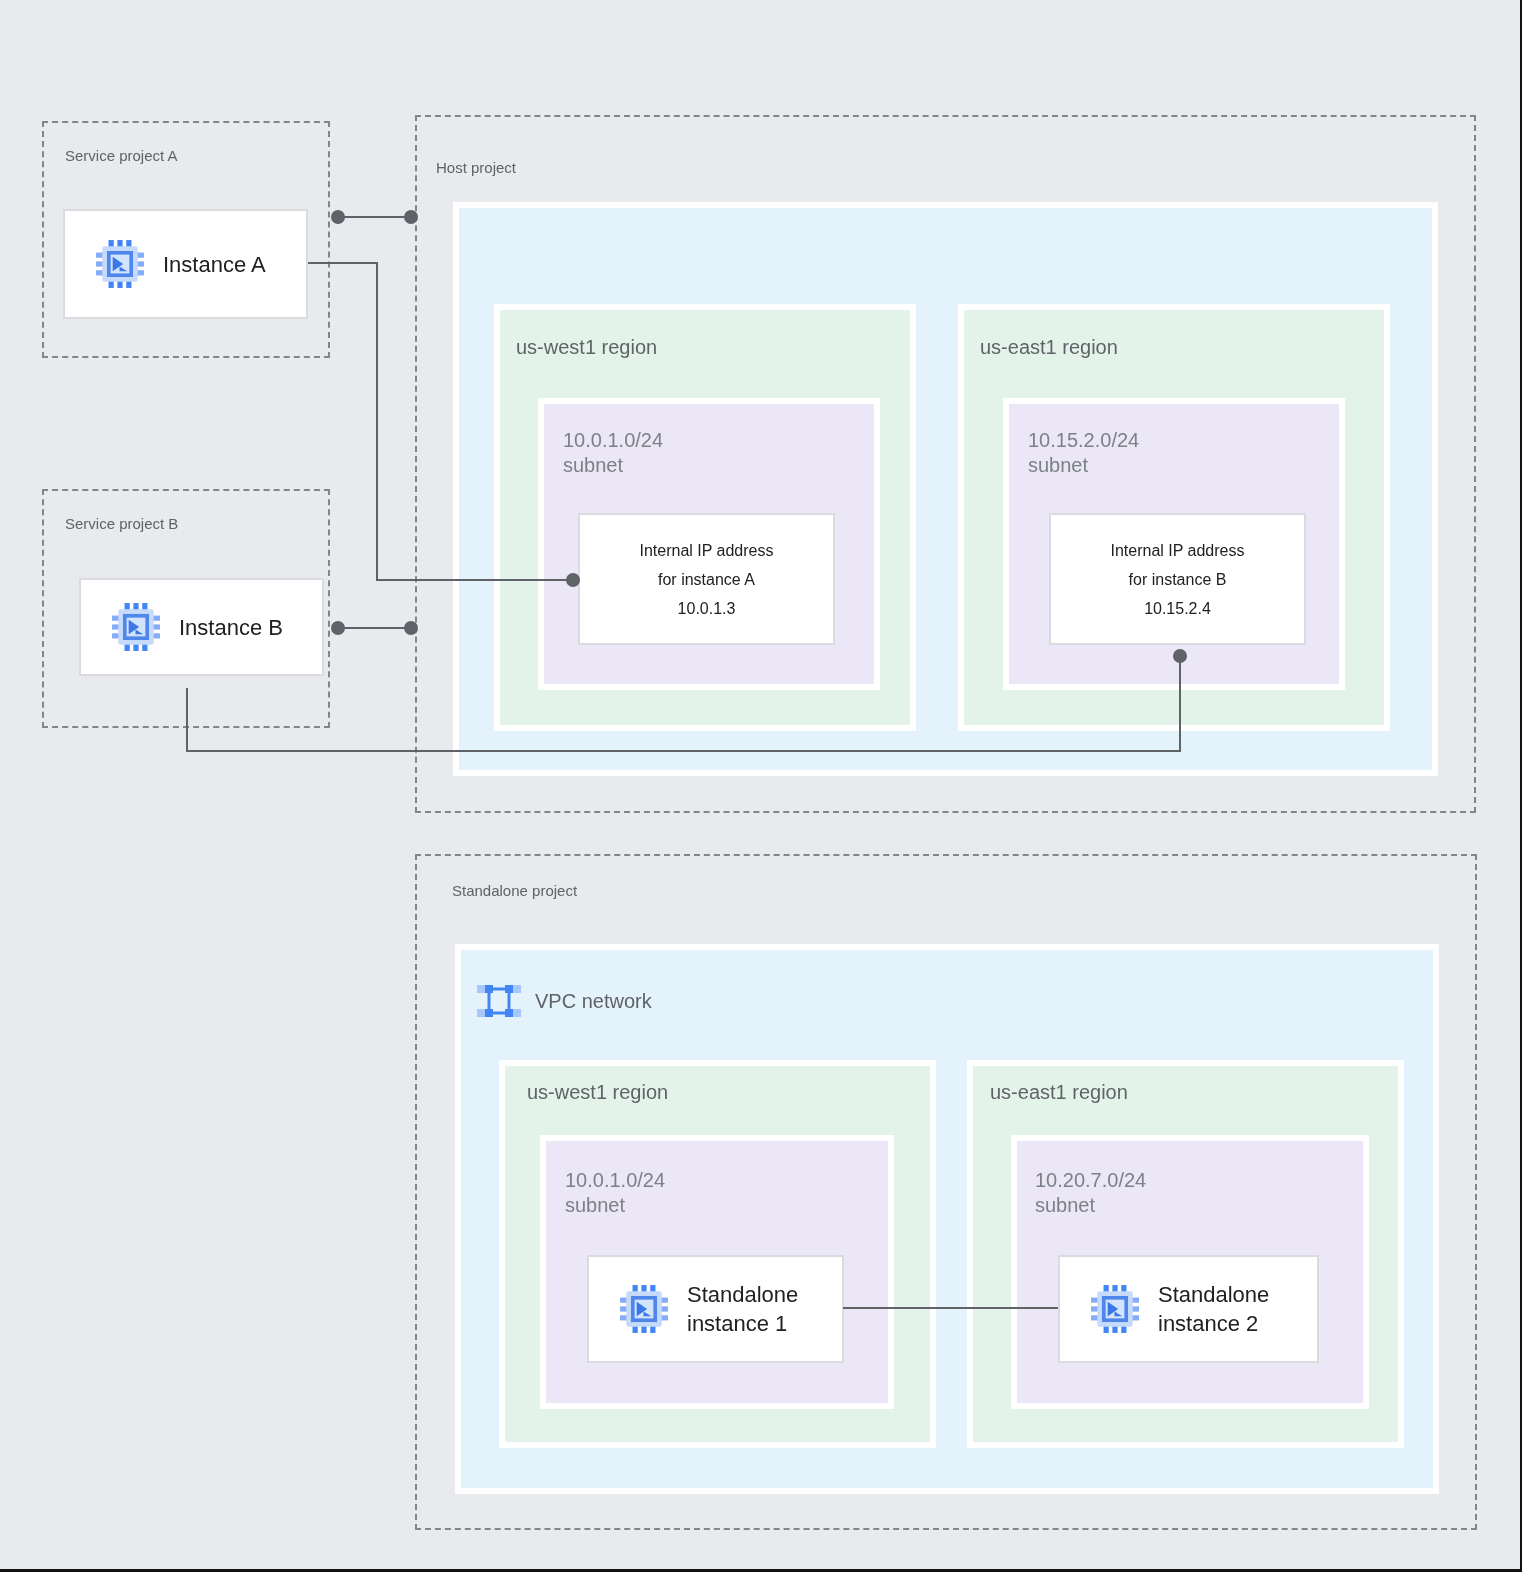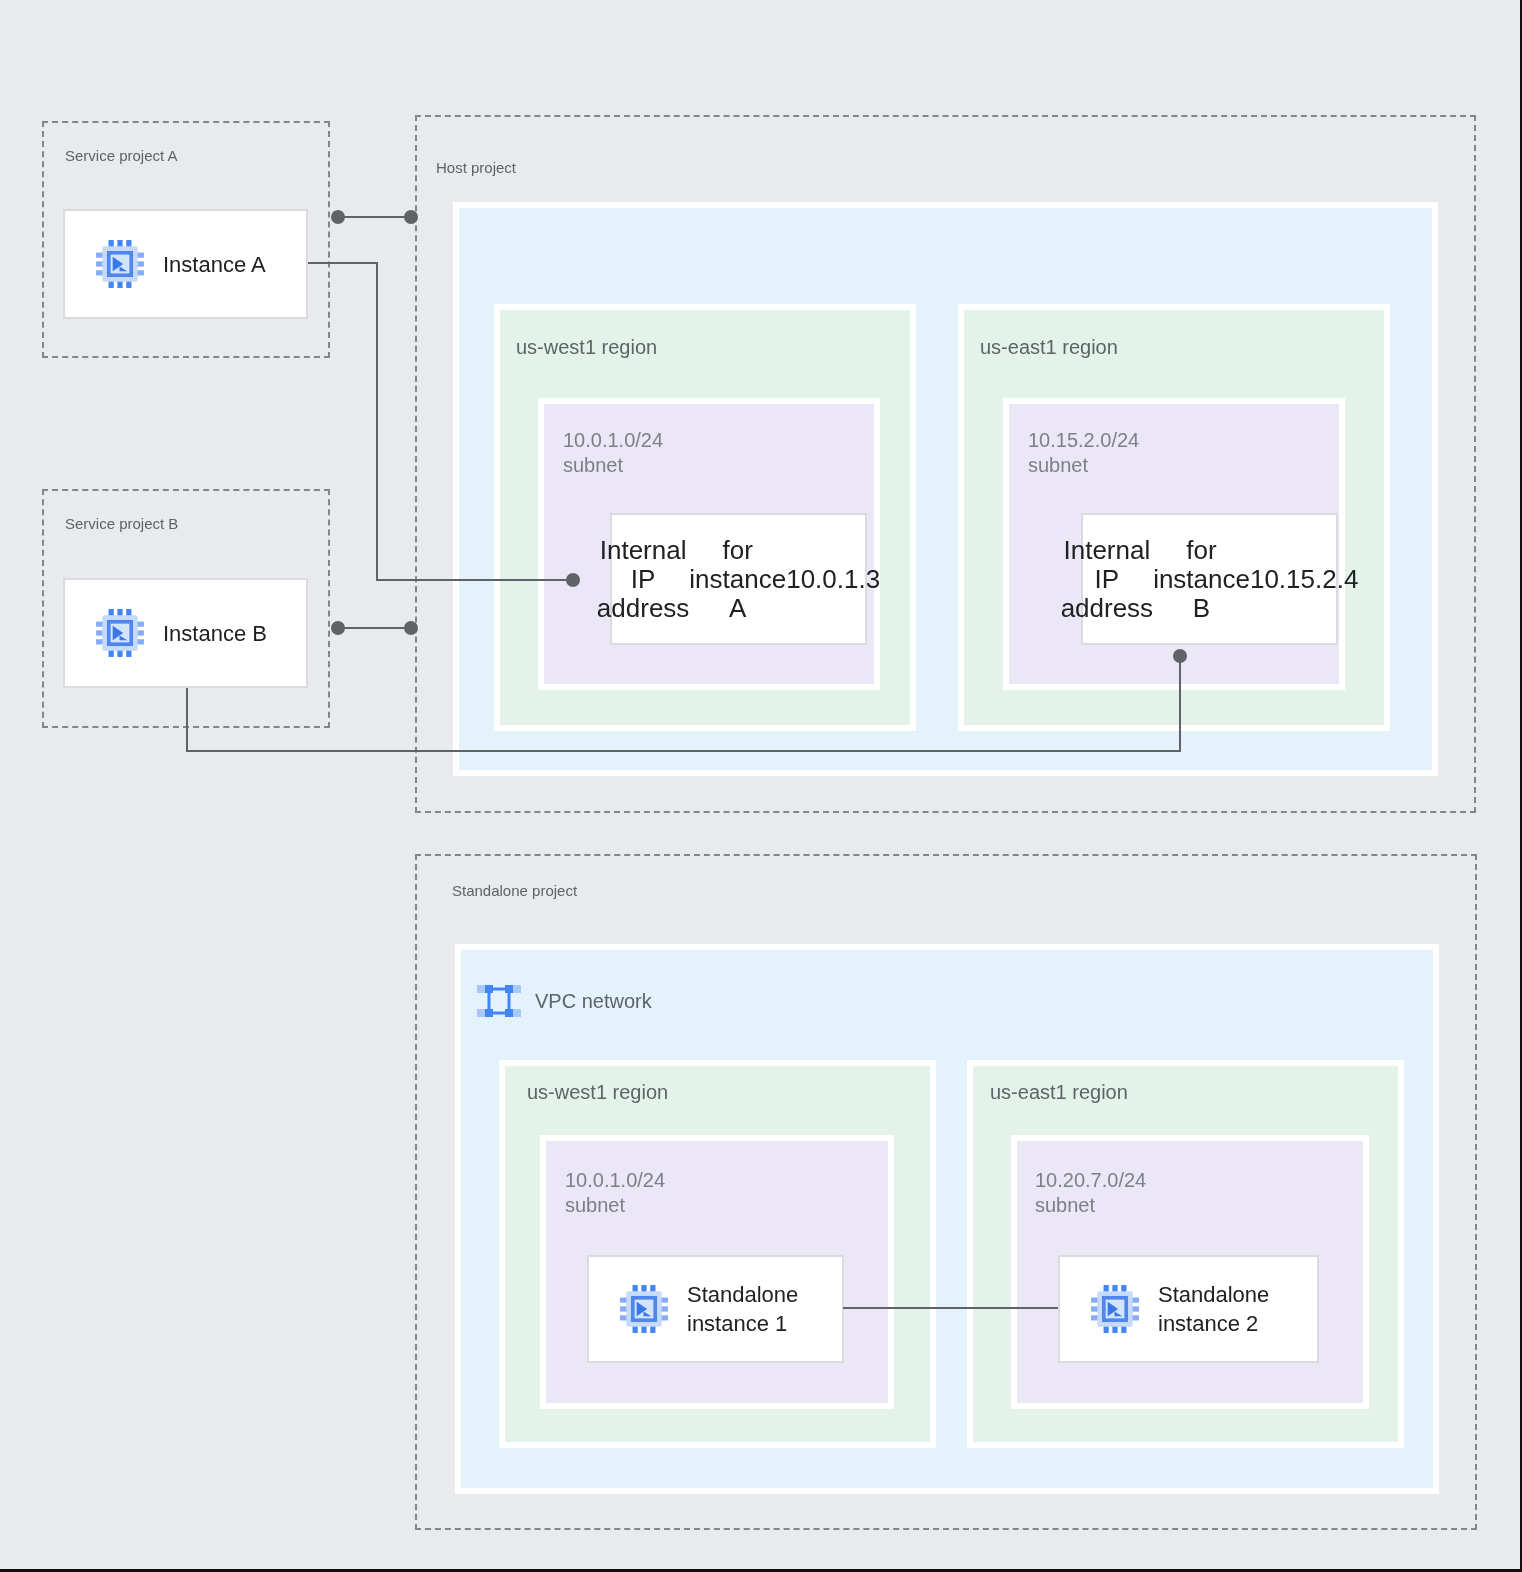--- a/index.html
+++ b/index.html
@@ -11,22 +11,22 @@
   .dashed-box{position:absolute;border:2px dashed #80868B;box-sizing:border-box;}
   .proj-label{position:absolute;font-size:15px;color:#5F6368;white-space:nowrap;}
   .tint{position:absolute;box-sizing:border-box;border:6px solid #FFFFFF;}
   .blue{background:#E3F2FB;}
   .green{background:#E4F3EA;}
   .purple{background:#ECE7F6;}
   .region-label{position:absolute;font-size:20px;color:#5F6368;white-space:nowrap;}
   .subnet-label{position:absolute;font-size:20px;color:#7A8187;line-height:25px;white-space:nowrap;}
   .card{position:absolute;background:#FFFFFF;border:2px solid #D9DBDE;box-sizing:border-box;
         display:flex;align-items:center;}
-  .card.ip{flex-direction:row;justify-content:center;text-align:center;
-        font-size:26px;line-height:29px;color:#202124;margin-left:32px;}
+  .card.ip{flex-direction:column;justify-content:center;text-align:center;
+        font-size:16px;line-height:29px;color:#202124;}
   .card.inst{font-size:22px;color:#202124;}
   .inst .icon-wrap{margin-left:30px;flex:0 0 auto;display:flex;}
   .inst .inst-text{margin-left:18px;line-height:29px;}
   .net-header{position:absolute;display:flex;align-items:center;}
   .net-header .net-label{font-size:20px;color:#5F6368;margin-left:14px;white-space:nowrap;}
   .line{position:absolute;background:#5F6368;}
   .dot{position:absolute;width:14px;height:14px;border-radius:50%;background:#5F6368;}
   .logo{position:absolute;left:33px;top:36px;display:flex;align-items:center;}
   .logo-text{font-size:31px;color:#5F6368;margin-left:13px;letter-spacing:0px;}
   .logo-text .g{font-weight:400;}
@@ -66,21 +66,21 @@
         <polygon points="17,17 17,31 27,24" fill="#3B78E7"></polygon>
         <polygon points="23.5,26.5 31,31 23.5,31" fill="#3B78E7"></polygon>
       </svg>
     </span>
     <span class="inst-text">Instance A</span>
   </div>
 
   <div class="dashed-box" style="left:42px;top:489px;width:288px;height:239px;"></div>
   <div class="proj-label" style="left:65px;top:515px;">Service project B</div>
 
-  <div class="card inst" style="left:63px;top:578px;width:245px;height:110px;">
+  <div class="card inst" style="left:79px;top:578px;width:245px;height:98px;">
     <span class="icon-wrap">
       <svg width="50" height="50" viewBox="0 0 48 48">
         <g fill="#4285F4">
             <rect x="13" y="1" width="5" height="7"></rect>
             <rect x="21.5" y="1" width="5" height="7"></rect>
             <rect x="30" y="1" width="5" height="7"></rect>
             <rect x="13" y="40" width="5" height="7"></rect>
             <rect x="21.5" y="40" width="5" height="7"></rect>
             <rect x="30" y="40" width="5" height="7"></rect>
           </g>

